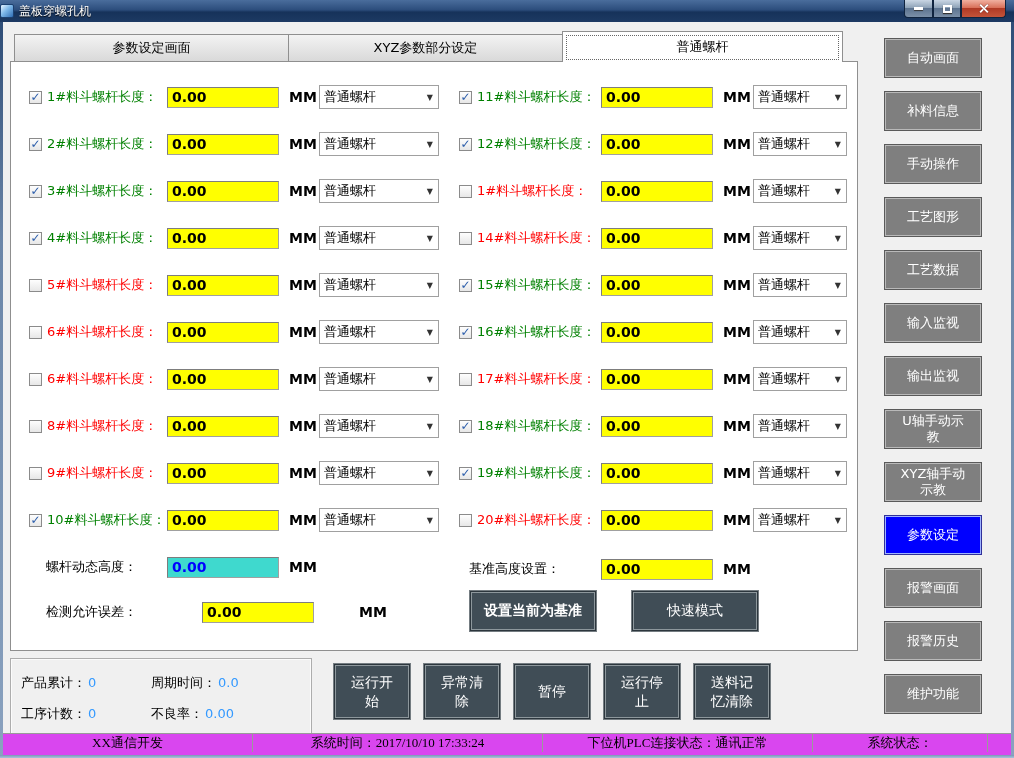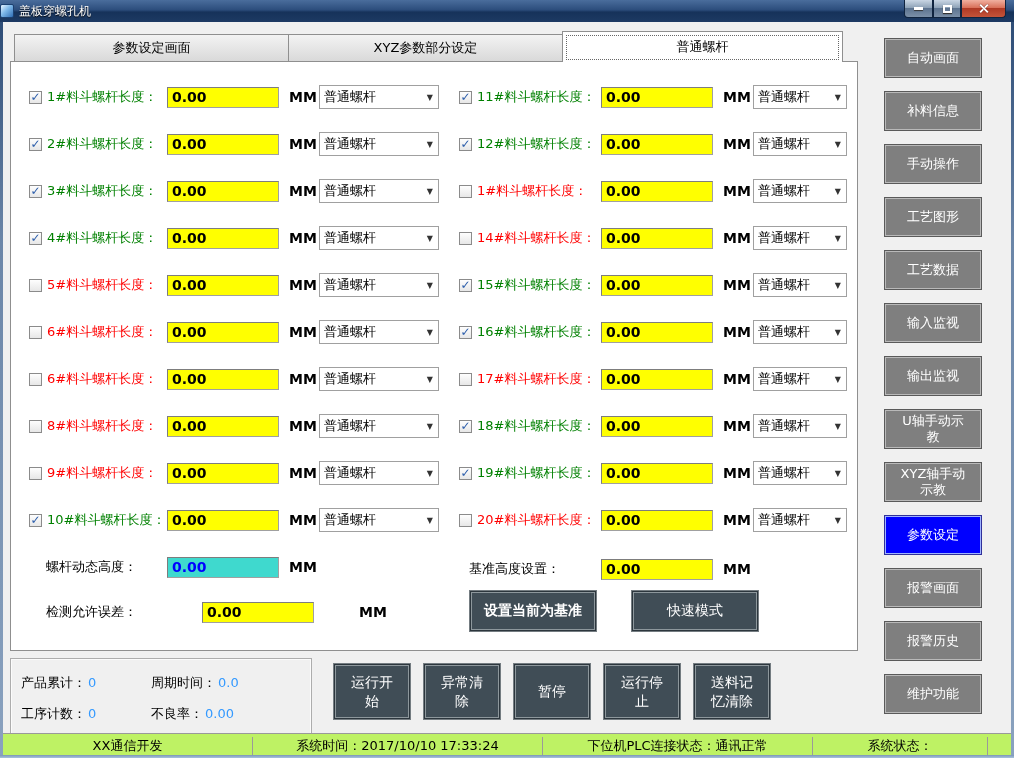--- a/index.html
+++ b/index.html
@@ -78,22 +78,22 @@
   .act-btn { width:78px; height:57px; font-size:14px; line-height:19px; }
 
   
   .sidebar { position:absolute; left:884px; top:38px; width:98px; display:flex; flex-direction:column; gap:13px; z-index:10; }
   .side-btn { height:40px; background:#7f7f7f; border:1px solid #5a5a5a; box-shadow:inset 0 0 0 1px #b9b9b9;
     color:#fff; font-size:13px; line-height:16px; display:flex; align-items:center; justify-content:center;
     text-align:center; white-space:pre-line; cursor:default; }
   .side-btn.active { background:#0000ff; box-shadow:inset 0 0 0 1px #9fb4ff; border-color:#30309a; }
 
   
-  .statusbar { position:absolute; left:3px; right:3px; bottom:3px; height:22px; background:#bef264;
-    border-top:1px solid #9a9a9a; display:flex; align-items:flex-end; z-index:40; }
+  .statusbar { position:absolute; left:3px; right:3px; bottom:3px; height:22px; background:#d946ef;
+    border-top:1px solid #9a9a9a; display:flex; align-items:flex-start; z-index:40;font-family:Liberation Serif, serif; }
   .scell { border-right:1px solid #9a9a9a; display:flex; align-items:center; justify-content:center;
     font-size:13px; color:#000; white-space:nowrap; overflow:hidden; }
   .scell:last-child { border-right:none; flex:1; }
 </style>
 </head>
 <body>
 
 <div class="window">
 
   <div class="titlebar">

